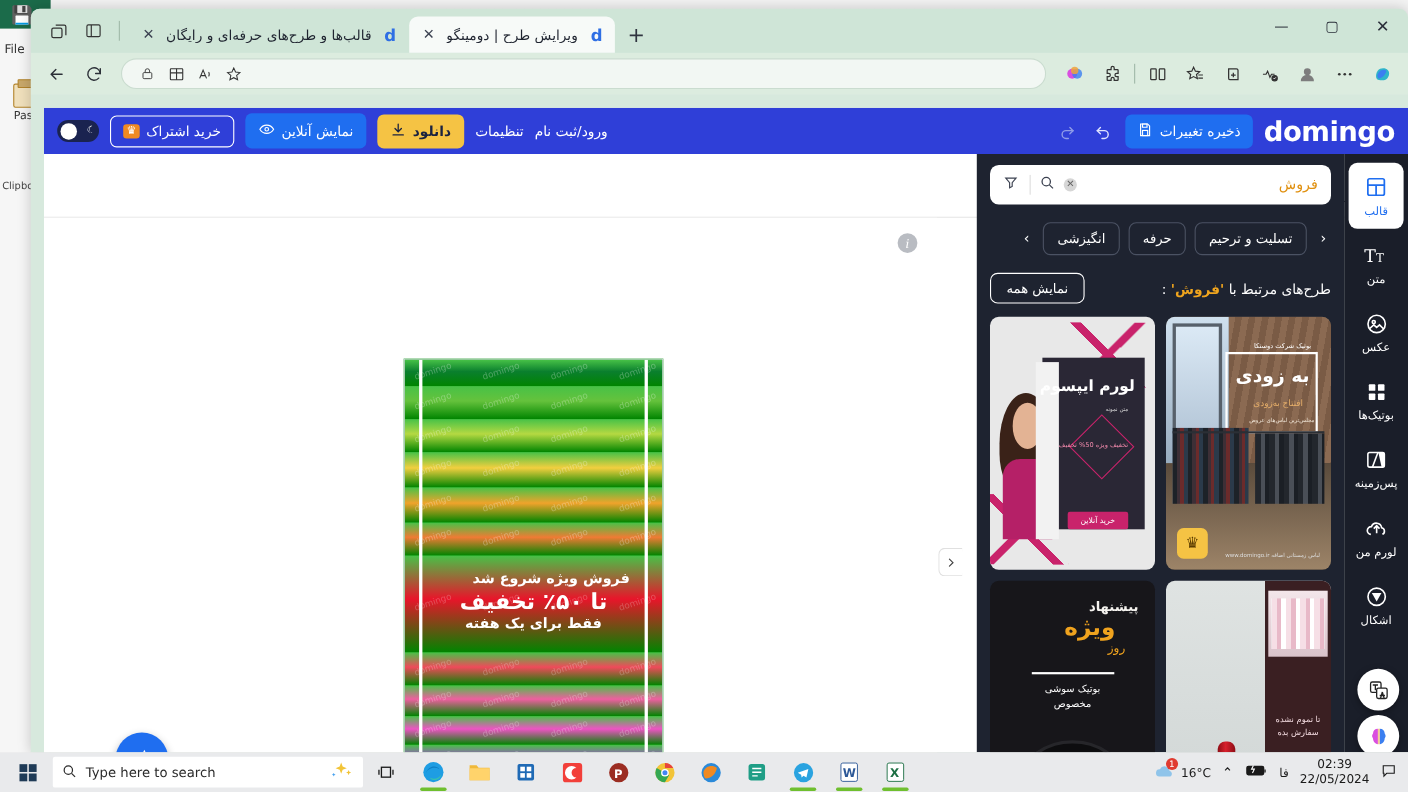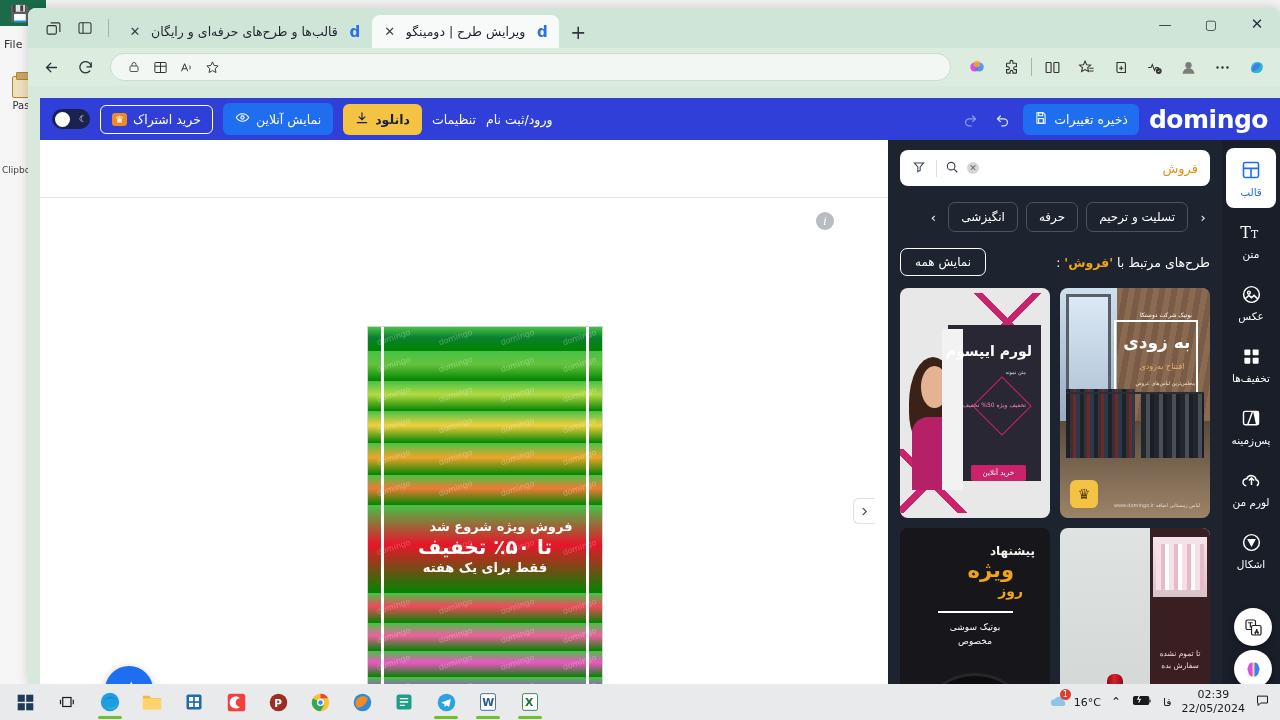--- a/index.html
+++ b/index.html
@@ -335,21 +335,21 @@
     background:repeating-linear-gradient(90deg,#f6dfe6 0 5px,#e8b9c8 5px 9px,#fff 9px 13px);}
   .c3 .txt { position:absolute; right:4%; top:52%; font-size:7.5px; color:#f0d8dd;
     direction:rtl; text-align:center; width:32%; line-height:1.7;}
   .c3 .lipstick-top { position:absolute; left:31%; bottom:20%; width:16px; height:38px;
     background:linear-gradient(90deg,#8e0d16,#d7202c 45%,#8e0d16); border-radius:7px 7px 1px 1px;}
 
   
   .c4 { background:#17161a; }
   .c4 .tx1 { position:absolute; right:10%; top:7%; font-size:12px; color:#f5f3ef; font-weight:700; direction:rtl;}
   .c4 .tx2 { position:absolute; right:24%; top:13%; font-size:21px; color:#f0a31e; font-weight:700; direction:rtl;}
-  .c4 .tx3 { position:absolute; right:18%; top:24%; font-size:14px; color:#f0a31e; font-weight:700; direction:rtl;}
+  .c4 .tx3 { position:absolute; right:18%; top:24%; font-size:11px; color:#f0a31e; font-weight:400; direction:rtl;}
   .c4 .rule { position:absolute; right:25%; top:36%; width:50%; height:2px; background:#fff;}
   .c4 .tx4 { position:absolute; right:0; left:0; top:40%; font-size:9px; color:#fff;
     text-align:center; direction:rtl; line-height:1.6;}
   .c4 .plate { position:absolute; left:50%; bottom:-14%; transform:translateX(-50%);
     width:78%; aspect-ratio:1/1; border-radius:50%; background:#0d0d0f;
     border:3px solid #26262a;}
 
   
   .rail {
     position:absolute; right:0; top:42px; width:58px; height:544px;
@@ -889,21 +889,21 @@
         </div>
         <div class="rail-item">
           <span class="rail-ico">
             <svg width="19" height="19" viewBox="0 0 24 24" fill="#fff">
                 <rect x="3" y="3" width="7.5" height="7.5" rx="1"></rect>
                 <rect x="13.5" y="3" width="7.5" height="7.5" rx="1"></rect>
                 <rect x="3" y="13.5" width="7.5" height="7.5" rx="1"></rect>
                 <rect x="13.5" y="13.5" width="7.5" height="7.5" rx="1"></rect>
               </svg>
           </span>
-          <span class="rail-lbl">تخفیف‌ها</span>
+          <span class="rail-lbl">بوتیک‌ها</span>
         </div>
         <div class="rail-item">
           <span class="rail-ico">
             <svg width="20" height="20" viewBox="0 0 24 24" fill="none" stroke="#fff" stroke-width="1.7">
                 <rect x="3" y="4" width="18" height="16" rx="2"></rect>
                 <path d="M14 4l-6 16" fill="none"></path>
                 <path d="M14.5 4L21 4v16h-3z" fill="#fff" stroke="none"></path>
               </svg>
           </span>
           <span class="rail-lbl">پس‌زمینه</span>
@@ -949,20 +949,36 @@
   </div>
 
   <div class="taskbar">
     <div class="start">
       <svg width="17" height="17" viewBox="0 0 24 24">
           <rect x="1" y="1" width="10" height="10" fill="#1f3b57"></rect>
           <rect x="13" y="1" width="10" height="10" fill="#1f3b57"></rect>
           <rect x="1" y="13" width="10" height="10" fill="#1f3b57"></rect>
           <rect x="13" y="13" width="10" height="10" fill="#1f3b57"></rect>
         </svg>
+    </div>
+    <div class="tb-search">
+      <span>
+        <svg width="14" height="14" viewBox="0 0 24 24" fill="none" stroke="#2b2b2b" stroke-width="1.9">
+            <circle cx="10.5" cy="10.5" r="6.5"></circle>
+            <path d="M15.5 15.5L21 21"></path>
+          </svg>
+      </span>
+      <span class="ph">Type here to search</span>
+      <span>
+        <svg width="22" height="18" viewBox="0 0 26 20">
+            <path d="M12 2l1.6 4.2L18 8l-4.4 1.8L12 14l-1.6-4.2L6 8l4.4-1.8z" fill="#f2c438"></path>
+            <path d="M20 10l.8 2 2 .8-2 .8-.8 2-.8-2-2-.8 2-.8z" fill="#f2c438"></path>
+            <path d="M4 13l.6 1.4 1.4.6-1.4.6L4 17l-.6-1.4L2 15l1.4-.6z" fill="#4aa3f0"></path>
+          </svg>
+      </span>
     </div>
     <div class="task-ico">
       <svg width="18" height="18" viewBox="0 0 24 24" fill="none" stroke="#1a1a1a" stroke-width="1.6">
           <rect x="5" y="6" width="11" height="12"></rect>
           <path d="M2 9v6M19 9v6"></path>
         </svg>
     </div>
     <div class="task-ico running">
       <svg width="22" height="22" viewBox="0 0 24 24">
           <circle cx="12" cy="12" r="10" fill="#1e9de3"></circle>

